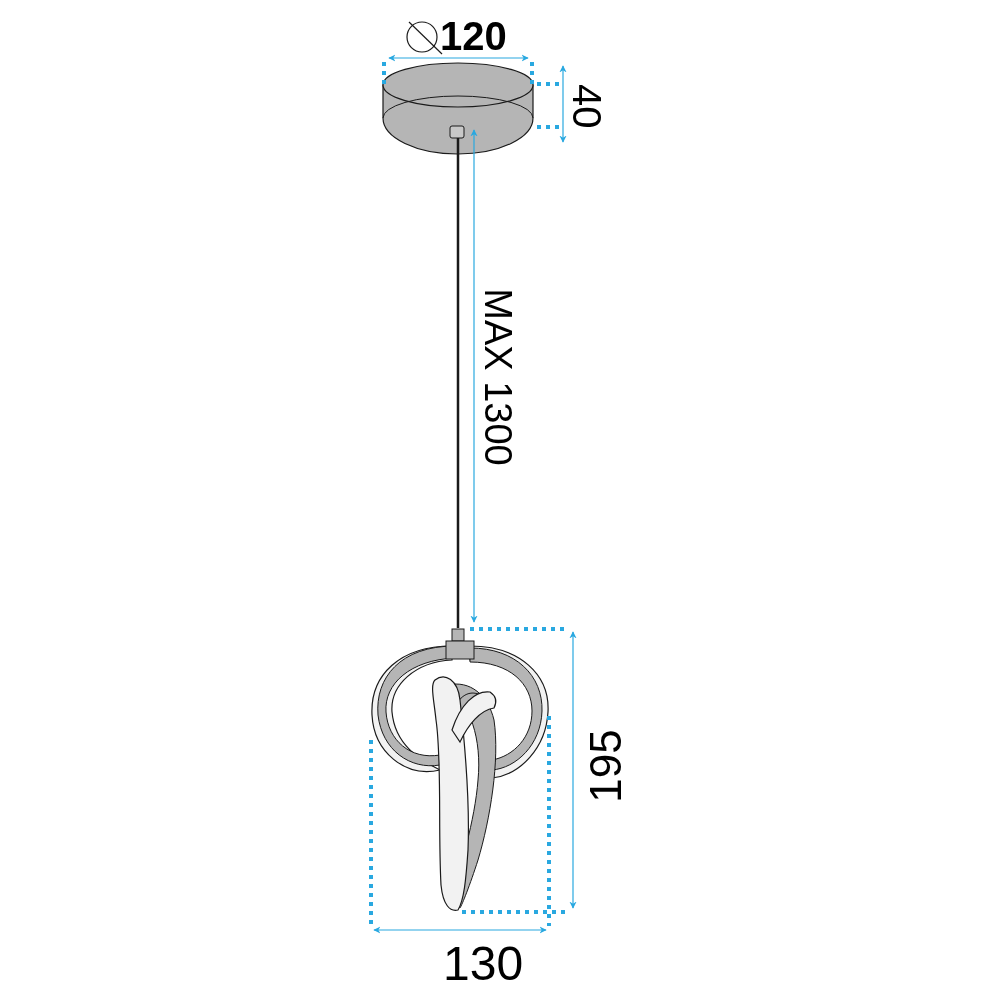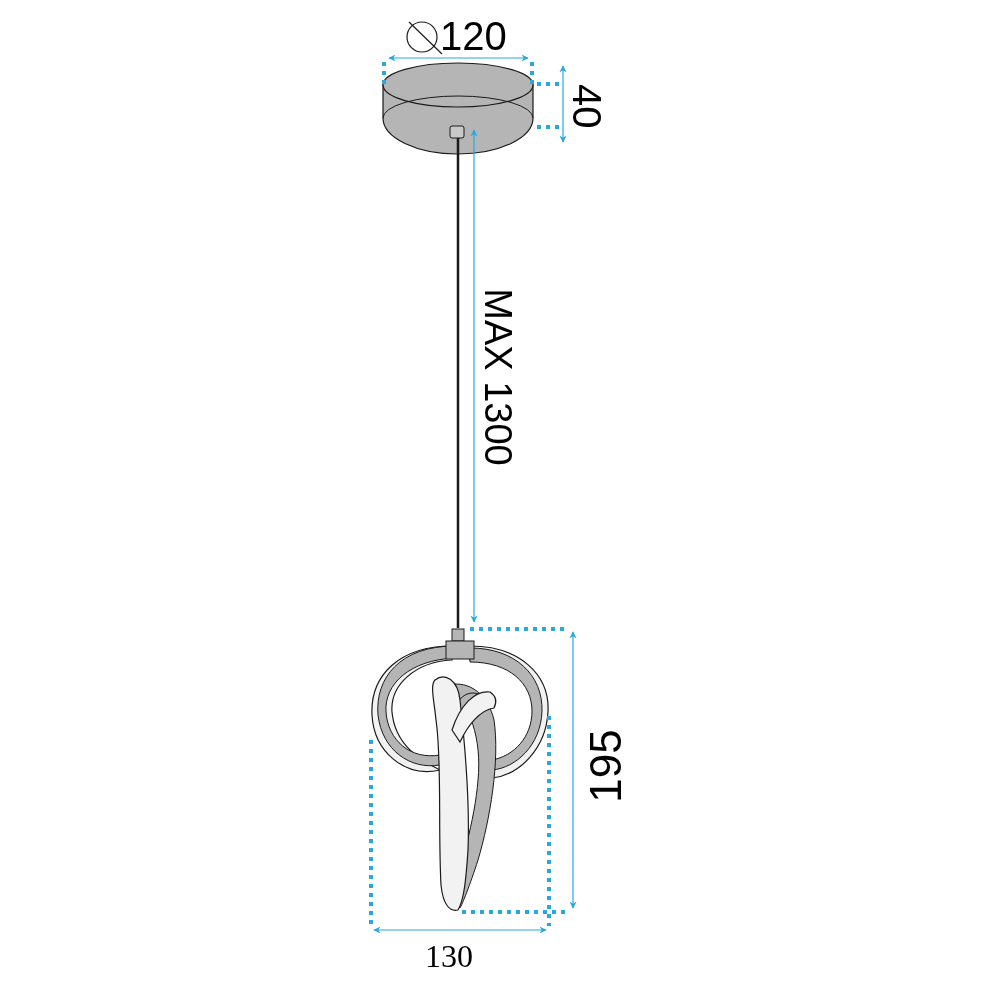--- a/index.html
+++ b/index.html
@@ -73,22 +73,22 @@
       <line x1="573" y1="632" x2="573" y2="908" stroke="#29a8e0" stroke-width="1.2" marker-start="url(#arr)" marker-end="url(#arr)"></line>
     </g>
 
     <g>
       <line x1="371" y1="740" x2="371" y2="926" stroke="#29a8e0" stroke-width="4" stroke-dasharray="4,5"></line>
       <line x1="549" y1="716" x2="549" y2="926" stroke="#29a8e0" stroke-width="4" stroke-dasharray="4,5"></line>
       <line x1="374" y1="930" x2="546" y2="930" stroke="#29a8e0" stroke-width="1.2" marker-start="url(#arr)" marker-end="url(#arr)"></line>
     </g>
   </svg>
 
-  <div class="lbl" style="left:440px;top:16px;font-size:40px;">120</div>
+  <div class="lbl" style="left:440px;top:16px;font-size:40px;font-weight:bold;">120</div>
 
   <div class="lbl rot90" style="left:563px;top:84px;width:44px;height:44px;text-align:center;font-size:40px;">40</div>
 
   <div class="lbl rot90" style="left:402px;top:357px;width:190px;height:40px;text-align:center;font-size:38px;">MAX 1300</div>
 
   <div class="lbl rotm90" style="left:568px;top:744px;width:76px;height:44px;text-align:center;font-size:44px;">195</div>
 
-  <div class="lbl" style="left:425px;top:940px;font-size:32px;font-family:Liberation Serif, serif;">130</div>
+  <div class="lbl" style="left:443px;top:940px;font-size:48px;">130</div>
 </div>
 
 </body></html>

